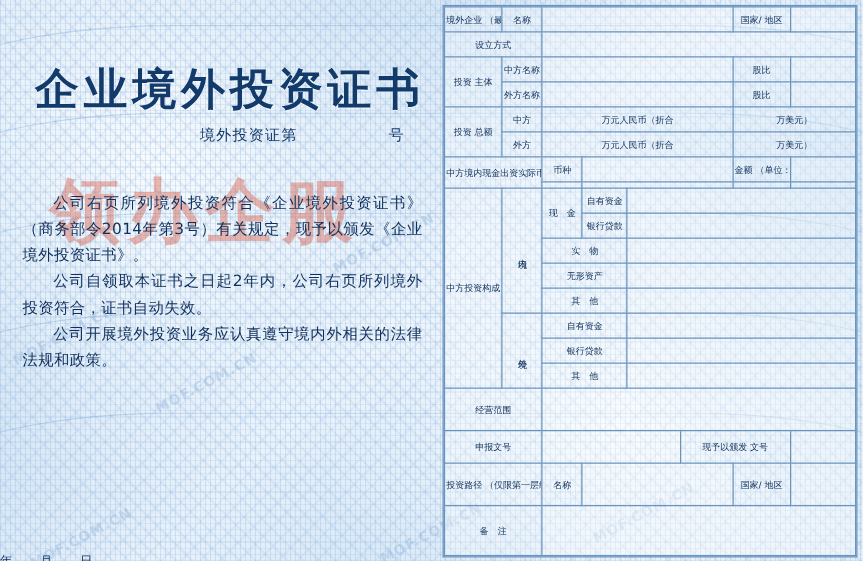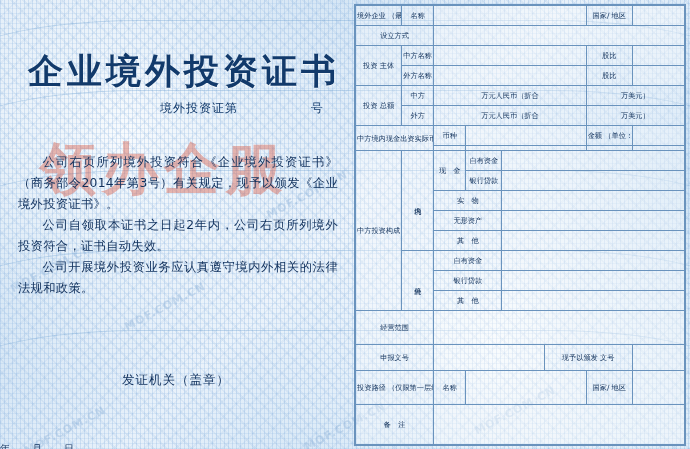--- a/index.html
+++ b/index.html
@@ -139,21 +139,20 @@
       <span>境外投资证第</span>
       <span class="no">号</span>
     </div>
 
     <div class="body-text">
       <p class="indent">公司右页所列境外投资符合《企业境外投资证书》（商务部令2014年第3号）有关规定，现予以颁发《企业境外投资证书》。</p>
       <p class="indent">公司自领取本证书之日起2年内，公司右页所列境外投资符合，证书自动失效。</p>
       <p class="indent">公司开展境外投资业务应认真遵守境内外相关的法律法规和政策。</p>
     </div>
 
-    <div class="issuer">发证机关（盖章）</div>
     <div class="issue-date">年　月　日</div>
   </div>
 
   <div id="form">
     <table class="grid">
       <colgroup>
         <col style="width:46px">
           <col style="width:32px">
           <col style="width:32px">
         <col style="width:36px">

